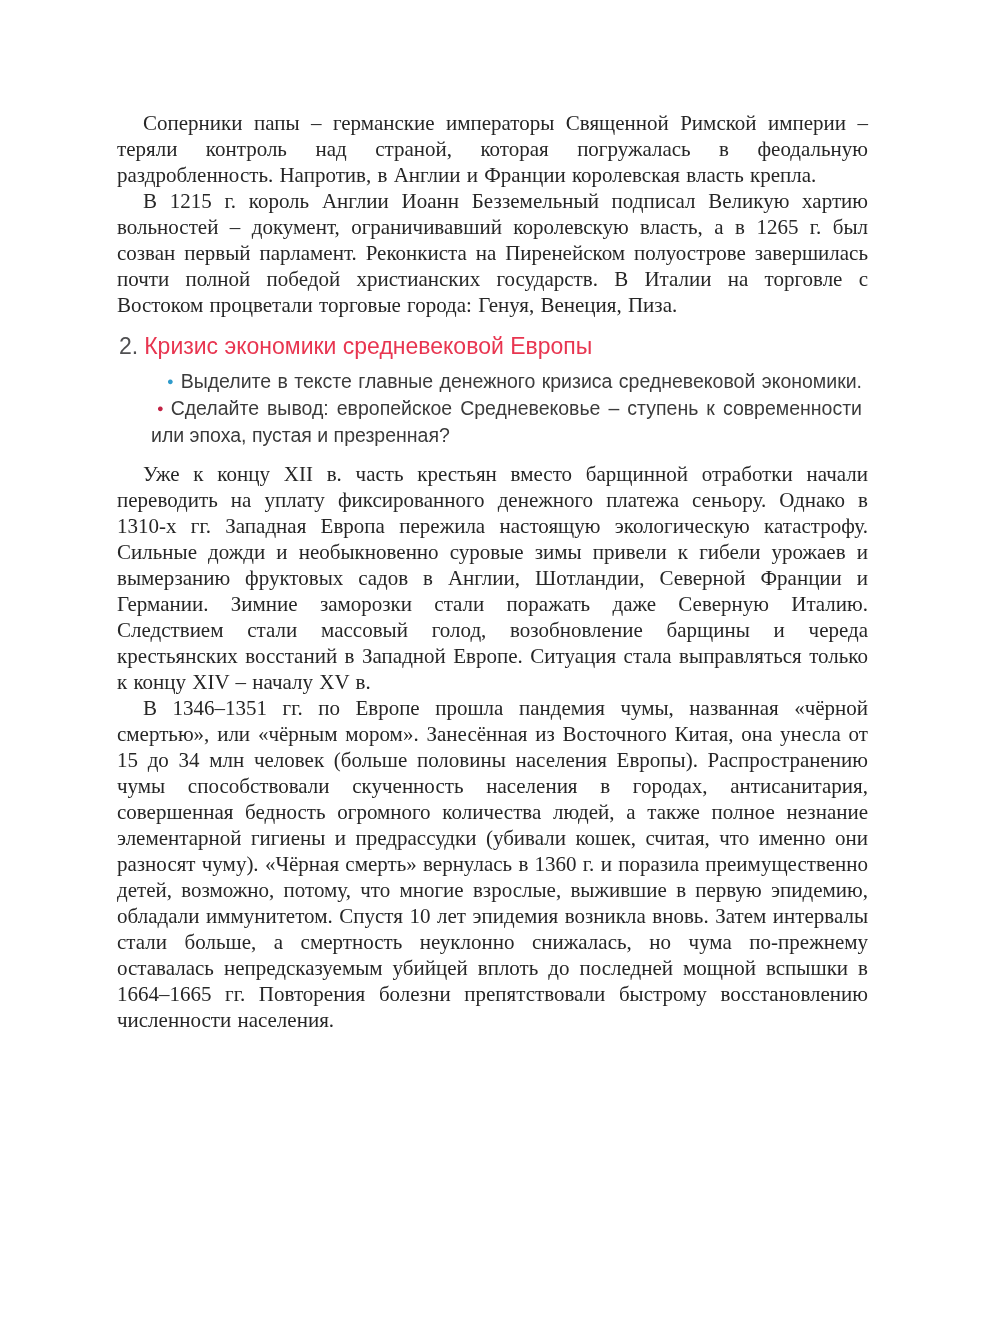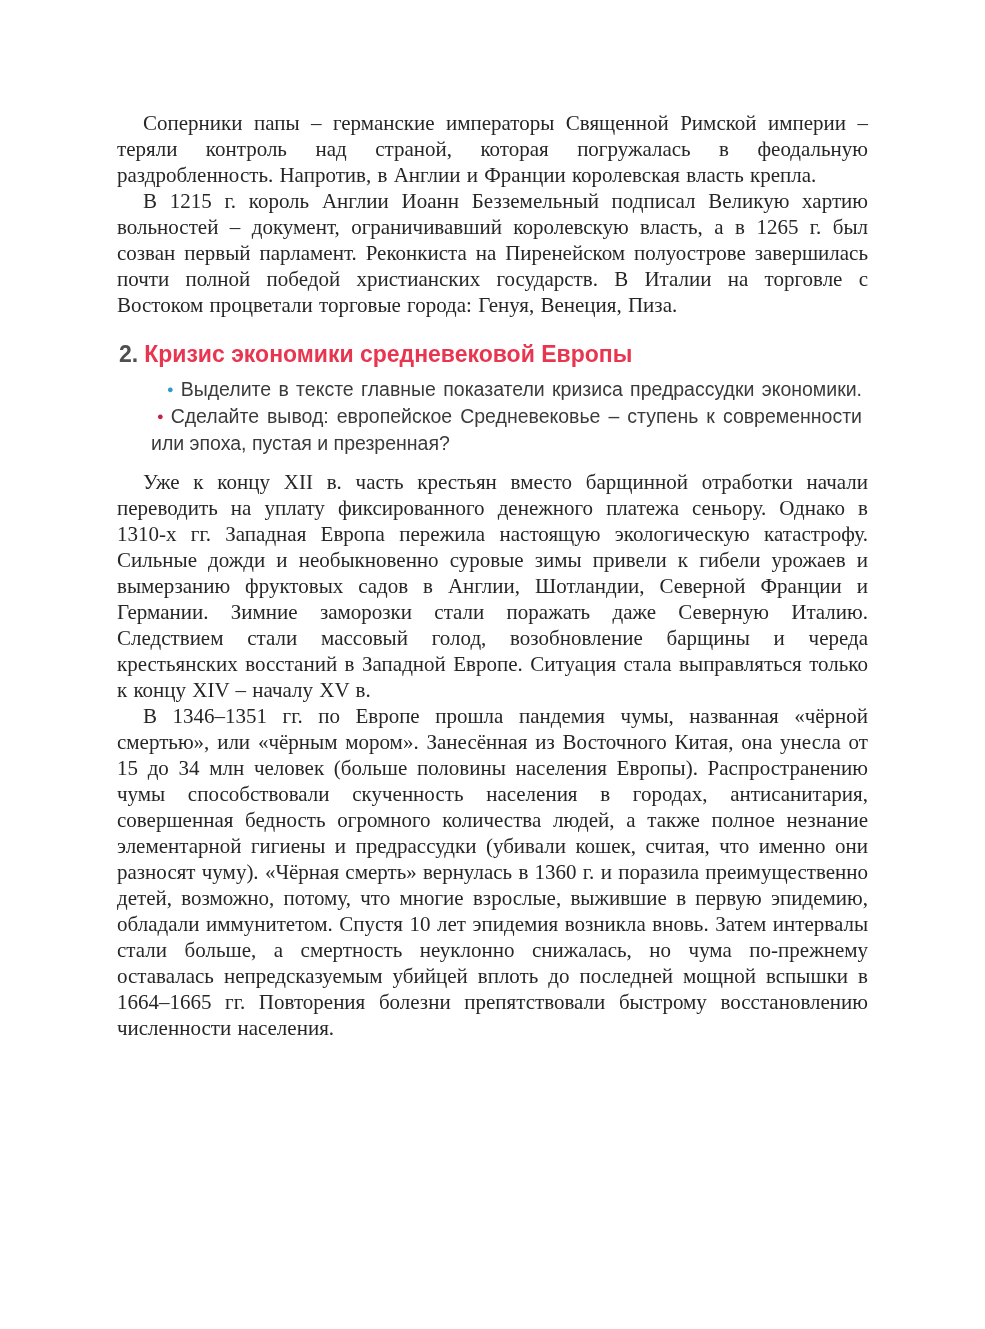--- a/index.html
+++ b/index.html
@@ -22,25 +22,25 @@
     font-size: 21px;
     line-height: 26px;
     color: #262626;
     text-align: justify;
     text-indent: 26px;
     hyphens: auto;
     -webkit-hyphens: auto;
     word-spacing: 1px;
   }
   h2.section-heading {
-    margin: 23px 0 9px 2px;
+    margin: 15px 0 9px 2px;
     font-family: "Liberation Sans", "DejaVu Sans", sans-serif;
     font-size: 23px;
     line-height: 26px;
-    font-weight: bold;
+    font-weight: normal;
     color: #e83550;
   }
   h2.section-heading .sec-num {
     color: #4f4f51;
     margin-right: 6px;
   }
   p.tasks {
     margin: 0 6px 12px 34px;
     font-family: "Liberation Sans", "DejaVu Sans", sans-serif;
     font-size: 19.5px;
@@ -75,21 +75,21 @@
 
 <div class="page">
   <div class="column">
 
     <p class="body">Соперники папы – германские императоры Священной Римской империи – теряли контроль над страной, которая погружалась в феодальную раздробленность. Напротив, в Англии и Франции королевская власть крепла.</p>
 
     <p class="body">В 1215 г. король Англии Иоанн Безземельный подписал Великую хартию вольностей – документ, ограничивавший королевскую власть, а в 1265 г. был созван первый парламент. Реконкиста на Пиренейском полуострове завершилась почти полной победой христианских государств. В Италии на торговле с Востоком процветали торговые города: Генуя, Венеция, Пиза.</p>
 
     <h2 class="section-heading"><span class="sec-num">2.</span><span class="sec-title">Кризис экономики средневековой Европы</span></h2>
 
-    <p class="tasks"><span class="bullet blue">●</span><span>Выделите в тексте главные показатели кризиса предрассудки экономики. </span><span class="bullet red second">●</span><span>Сделайте вывод: европейское Средневековье – ступень к современности или эпоха, пустая и презренная?</span></p>
+    <p class="tasks"><span class="bullet blue">●</span><span>Выделите в тексте главные денежного кризиса средневековой экономики. </span><span class="bullet red second">●</span><span>Сделайте вывод: европейское Средневековье – ступень к современности или эпоха, пустая и презренная?</span></p>
 
     <p class="body">Уже к концу XII в. часть крестьян вместо барщинной отработки начали переводить на уплату фиксированного денежного платежа сеньору. Однако в 1310-х гг. Западная Европа пережила настоящую экологическую катастрофу. Сильные дожди и необыкновенно суровые зимы привели к гибели урожаев и вымерзанию фруктовых садов в Англии, Шотландии, Северной Франции и Германии. Зимние заморозки стали поражать даже Северную Италию. Следствием стали массовый голод, возобновление барщины и череда крестьянских восстаний в Западной Европе. Ситуация стала выправляться только к концу XIV – началу XV в.</p>
 
     <p class="body">В 1346–1351 гг. по Европе прошла пандемия чумы, названная «чёрной смертью», или «чёрным мором». Занесённая из Восточного Китая, она унесла от 15 до 34 млн человек (больше половины населения Европы). Распространению чумы способствовали скученность населения в городах, антисанитария, совершенная бедность огромного количества людей, а также полное незнание элементарной гигиены и предрассудки (убивали кошек, считая, что именно они разносят чуму). «Чёрная смерть» вернулась в 1360 г. и поразила преимущественно детей, возможно, потому, что многие взрослые, выжившие в первую эпидемию, обладали иммунитетом. Спустя 10 лет эпидемия возникла вновь. Затем интервалы стали больше, а смертность неуклонно снижалась, но чума по-прежнему оставалась непредсказуемым убийцей вплоть до последней мощной вспышки в 1664–1665 гг. Повторения болезни препятствовали быстрому восстановлению численности населения.</p>
 
 
   </div>
 
   <div class="page-number">271</div>
 </div>

